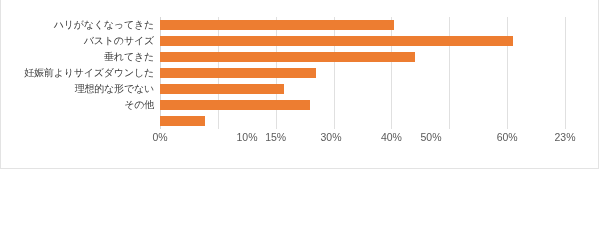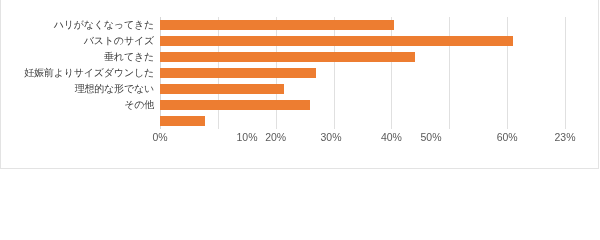--- a/index.html
+++ b/index.html
@@ -152,21 +152,21 @@
         <div class="bar" title="妊娠前よりサイズダウンした 26%" style="width: 150.429px; background: rgb(237, 125, 49);"></div>
       </div>
       <div class="bar-row">
         <div class="bar" title="その他 7.8%" style="width: 45.1286px; background: rgb(237, 125, 49);"></div>
       </div>
     </div>
 
   <div id="x-ticks">
       <div class="x-tick" style="left: 0px;">0%</div>
       <div class="x-tick" style="left: 55px; margin-left: 32px;">10%</div>
-      <div class="x-tick" style="left: 115.714px;">20%</div>
+      <div class="x-tick" style="left: 115.714px;">15%</div>
       <div class="x-tick" style="left: 171px;">30%</div>
       <div class="x-tick" style="left: 231.429px;">40%</div>
       <div class="x-tick" style="left: 271px;">50%</div>
       <div class="x-tick" style="left: 347.143px;">60%</div>
       <div class="x-tick" style="left: 405px;">23%</div>
     </div>
 
 </div>
 
 </body></html>

